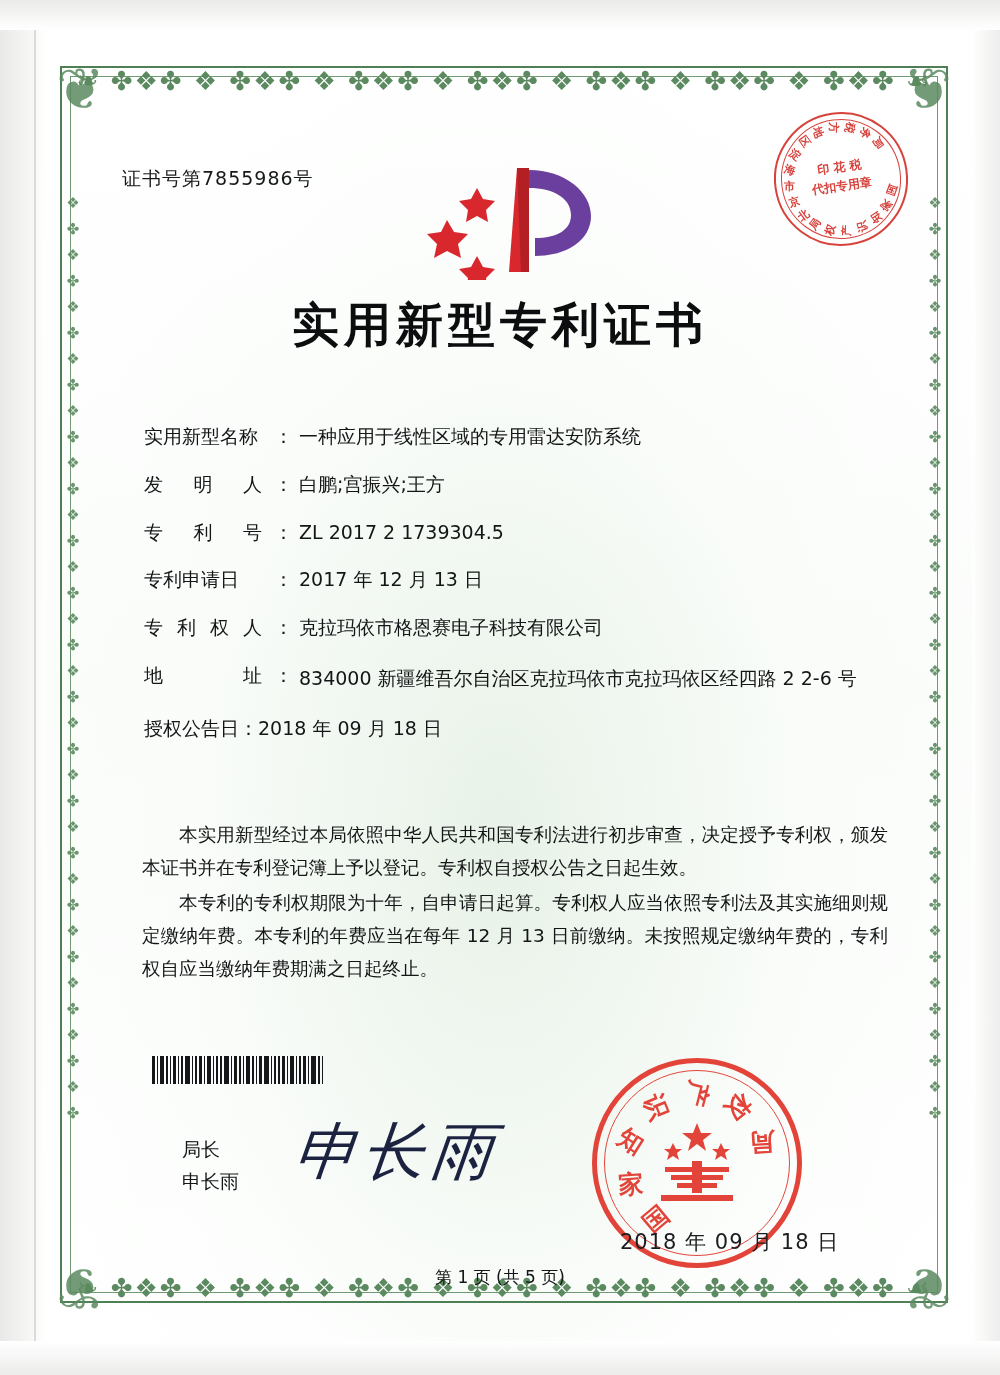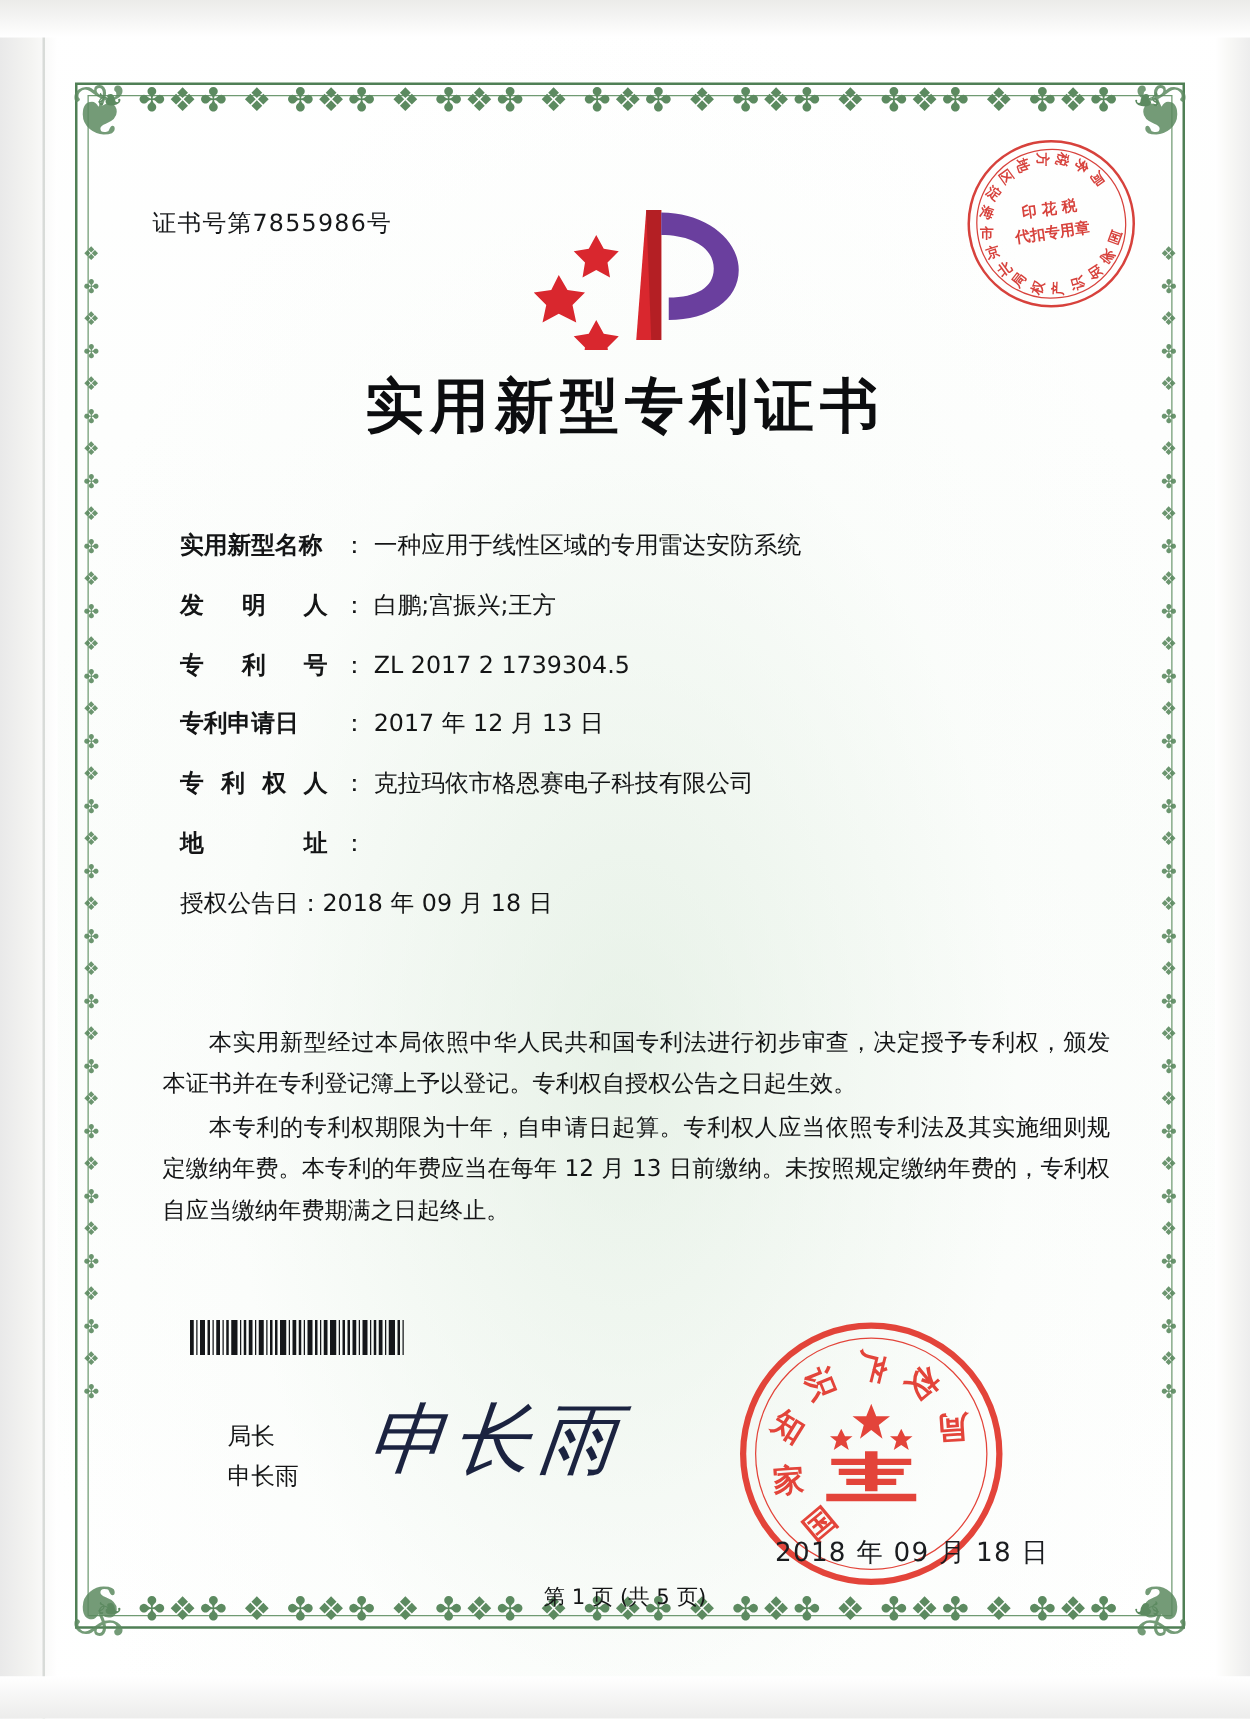--- a/index.html
+++ b/index.html
@@ -204,21 +204,20 @@
   .field-row {
     display: flex;
     align-items: flex-start;
     margin-bottom: 24px;
   }
   .field-label {
     width: 130px;
     flex: 0 0 130px;
     letter-spacing: 0px;
     white-space: nowrap;
-    font-weight: bold;
   }
   .field-label.spaced {
     display: flex;
     justify-content: space-between;
     width: 118px;
     flex: 0 0 118px;
     padding-right: 12px;
   }
   .field-colon {
     flex: 0 0 auto;
@@ -246,21 +245,21 @@
     position: absolute;
     left: 130px;
     right: 112px;
     top: 818px;
     font-size: 18.5px;
     line-height: 33px;
     color: #141516;
     text-align: justify;
   }
   .body-text p {
-    margin: 0 0 2px 0;
+    margin: 0 0 2px 12px;
     text-indent: 2em;
   }
 
   
   .barcode {
     position: absolute;
     left: 152px;
     top: 1056px;
     width: 250px;
     height: 28px;
@@ -472,20 +471,21 @@
       <div class="field-colon">：</div>
       <div class="field-value">克拉玛依市格恩赛电子科技有限公司</div>
     </div>
 
     <div class="field-row">
       <div class="field-label spaced">
         <span>地</span>
         <span>址</span>
       </div>
       <div class="field-colon">：</div>
+      <div class="field-value wrap2">834000 新疆维吾尔自治区克拉玛依市克拉玛依区经四路 2 2-6 号</div>
     </div>
 
     <div class="row-inline">
       <div class="pub-date-label">
         <span>授权公告日</span><span>：</span><span>2018 年 09 月 18 日</span>
       </div>
     </div>
   </div>
 
   <div class="body-text">

